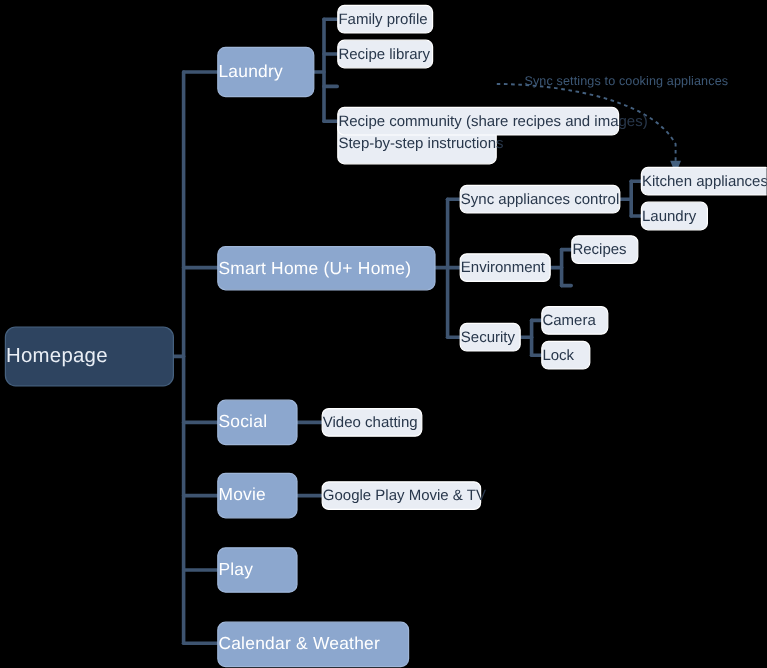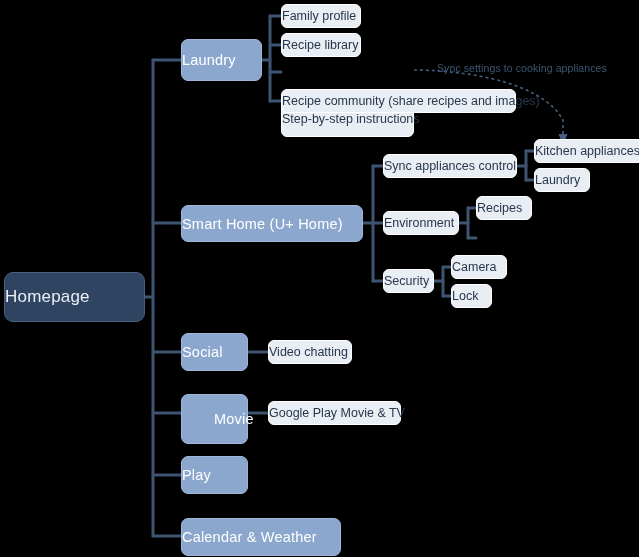--- a/index.html
+++ b/index.html
@@ -137,21 +137,21 @@
   </div>
 
   <div class="node lvl1" style="left:181px;top:205px;width:182px;height:37px;">
     <span>Smart Home (U+ Home)</span>
   </div>
 
   <div class="node lvl1" style="left:181px;top:333px;width:67px;height:38px;">
     <span>Social</span>
   </div>
 
-  <div class="node lvl1" style="left:181px;top:394px;width:67px;height:50px;padding-left:32px;">
+  <div class="node lvl1" style="left:181px;top:394px;width:67px;height:38px;">
     <span>Movie</span>
   </div>
 
   <div class="node lvl1" style="left:181px;top:456px;width:67px;height:38px;">
     <span>Play</span>
   </div>
 
   <div class="node lvl1" style="left:181px;top:518px;width:160px;height:38px;">
     <span>Calendar &amp; Weather</span>
   </div>

